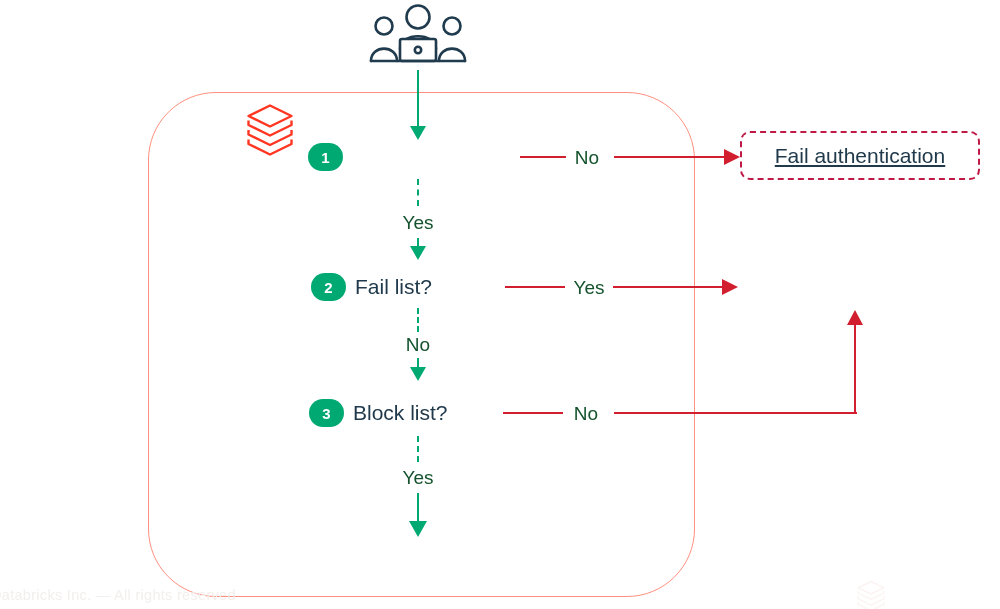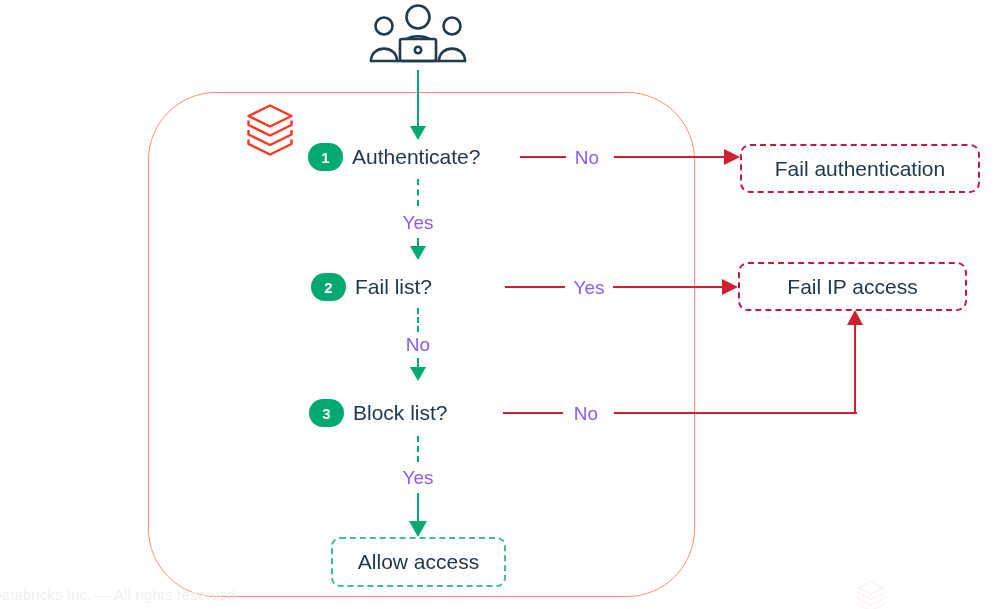--- a/index.html
+++ b/index.html
@@ -48,21 +48,21 @@
   .step-row { position:absolute; display:flex; align-items:center; gap:9px; height:28px; }
   .badge {
     width:35px; height:28px; border-radius:14px; background:#00A972;
     color:#ffffff; font-size:15px; font-weight:bold;
     display:flex; align-items:center; justify-content:center; flex:0 0 auto;
   }
   .step-label { font-size:21px; color:#203A4C; white-space:nowrap; }
 
   
   .path-label {
-    position:absolute; font-size:19px; color:#8b5cf6; white-space:nowrap;
+    position:absolute; font-size:19px; color:#14532d; white-space:nowrap;
     background:#ffffff; padding:0 3px; line-height:24px;
   }
   .center-x { transform:translateX(-50%); }
 
   
   .terminal {
     position:absolute; display:flex; align-items:center; justify-content:center;
     font-size:21px; color:#203A4C; background:#ffffff; white-space:nowrap;
   }
   .terminal-fail { border:2px dashed #C01946; border-radius:10px; }
@@ -98,21 +98,20 @@
     <path d="M5.5,17.5 L5.5,22 L27,32.5 L48.5,22 L48.5,17.5"></path>
     <path d="M5.5,27 L5.5,31.5 L27,42 L48.5,31.5 L48.5,27"></path>
     <path d="M5.5,36.5 L5.5,41 L27,51.5 L48.5,41 L48.5,36.5"></path>
   </svg>
 
   <div class="vline" style="left:416.7px; top:70px; height:56px;"></div>
   <div class="head-down" style="left:410px; top:126px;"></div>
 
   <div class="step-row" style="left:308px; top:143px;">
     <div class="badge">1</div>
-    <div class="step-label">Authenticate?</div>
   </div>
 
   <div class="hline-red" style="left:520px; top:155.7px; width:46px;"></div>
   <div class="path-label center-x" style="left:587px; top:146px;">No</div>
   <div class="hline-red" style="left:614px; top:155.7px; width:112px;"></div>
   <div class="head-right" style="left:724px; top:149px;"></div>
 
   <div class="vdash" style="left:416.7px; top:179px; height:27px;"></div>
   <div class="path-label center-x" style="left:418px; top:211px;">Yes</div>
   <div class="vline" style="left:416.7px; top:238px; height:9px;"></div>
@@ -142,31 +141,25 @@
   <div class="path-label center-x" style="left:586px; top:402px;">No</div>
   <div class="hline-red" style="left:614px; top:411.7px; width:242.5px;"></div>
   <div class="vline-red" style="left:853.9px; top:324px; height:90.3px;"></div>
   <div class="head-up" style="left:847px; top:310px;"></div>
 
   <div class="vdash" style="left:416.7px; top:436px; height:26px;"></div>
   <div class="path-label center-x" style="left:418px; top:466px;">Yes</div>
   <div class="vline" style="left:416.7px; top:493px; height:29px;"></div>
   <div class="head-down-big" style="left:409px; top:521px;"></div>
 
-  <div class="terminal terminal-fail" style="left:740px; top:144px; width:240px; height:49px;">
+  <div class="terminal terminal-fail" style="left:740px; top:131px; width:240px; height:49px;text-decoration:underline;">
     <span>Fail authentication</span>
   </div>
 
-  <div class="terminal terminal-fail" style="left:738px; top:262px; width:229px; height:49px;">
-    <span>Fail IP access</span>
-  </div>
 
-  <div class="terminal terminal-allow" style="left:331px; top:537px; width:175px; height:50px;">
-    <span>Allow access</span>
-  </div>
 
   <div class="footer-note">Databricks Inc. — All rights reserved</div>
 
   <svg class="abs" style="left:854px; top:580px;" width="34" height="34" viewBox="0 0 54 57" fill="none" stroke="#FBF4F2" stroke-width="2.4" stroke-linejoin="round">
     <path d="M27,2.5 L48.5,13 L27,23.5 L5.5,13 Z"></path>
     <path d="M5.5,17.5 L5.5,22 L27,32.5 L48.5,22 L48.5,17.5"></path>
     <path d="M5.5,27 L5.5,31.5 L27,42 L48.5,31.5 L48.5,27"></path>
     <path d="M5.5,36.5 L5.5,41 L27,51.5 L48.5,41 L48.5,36.5"></path>
   </svg>
 

